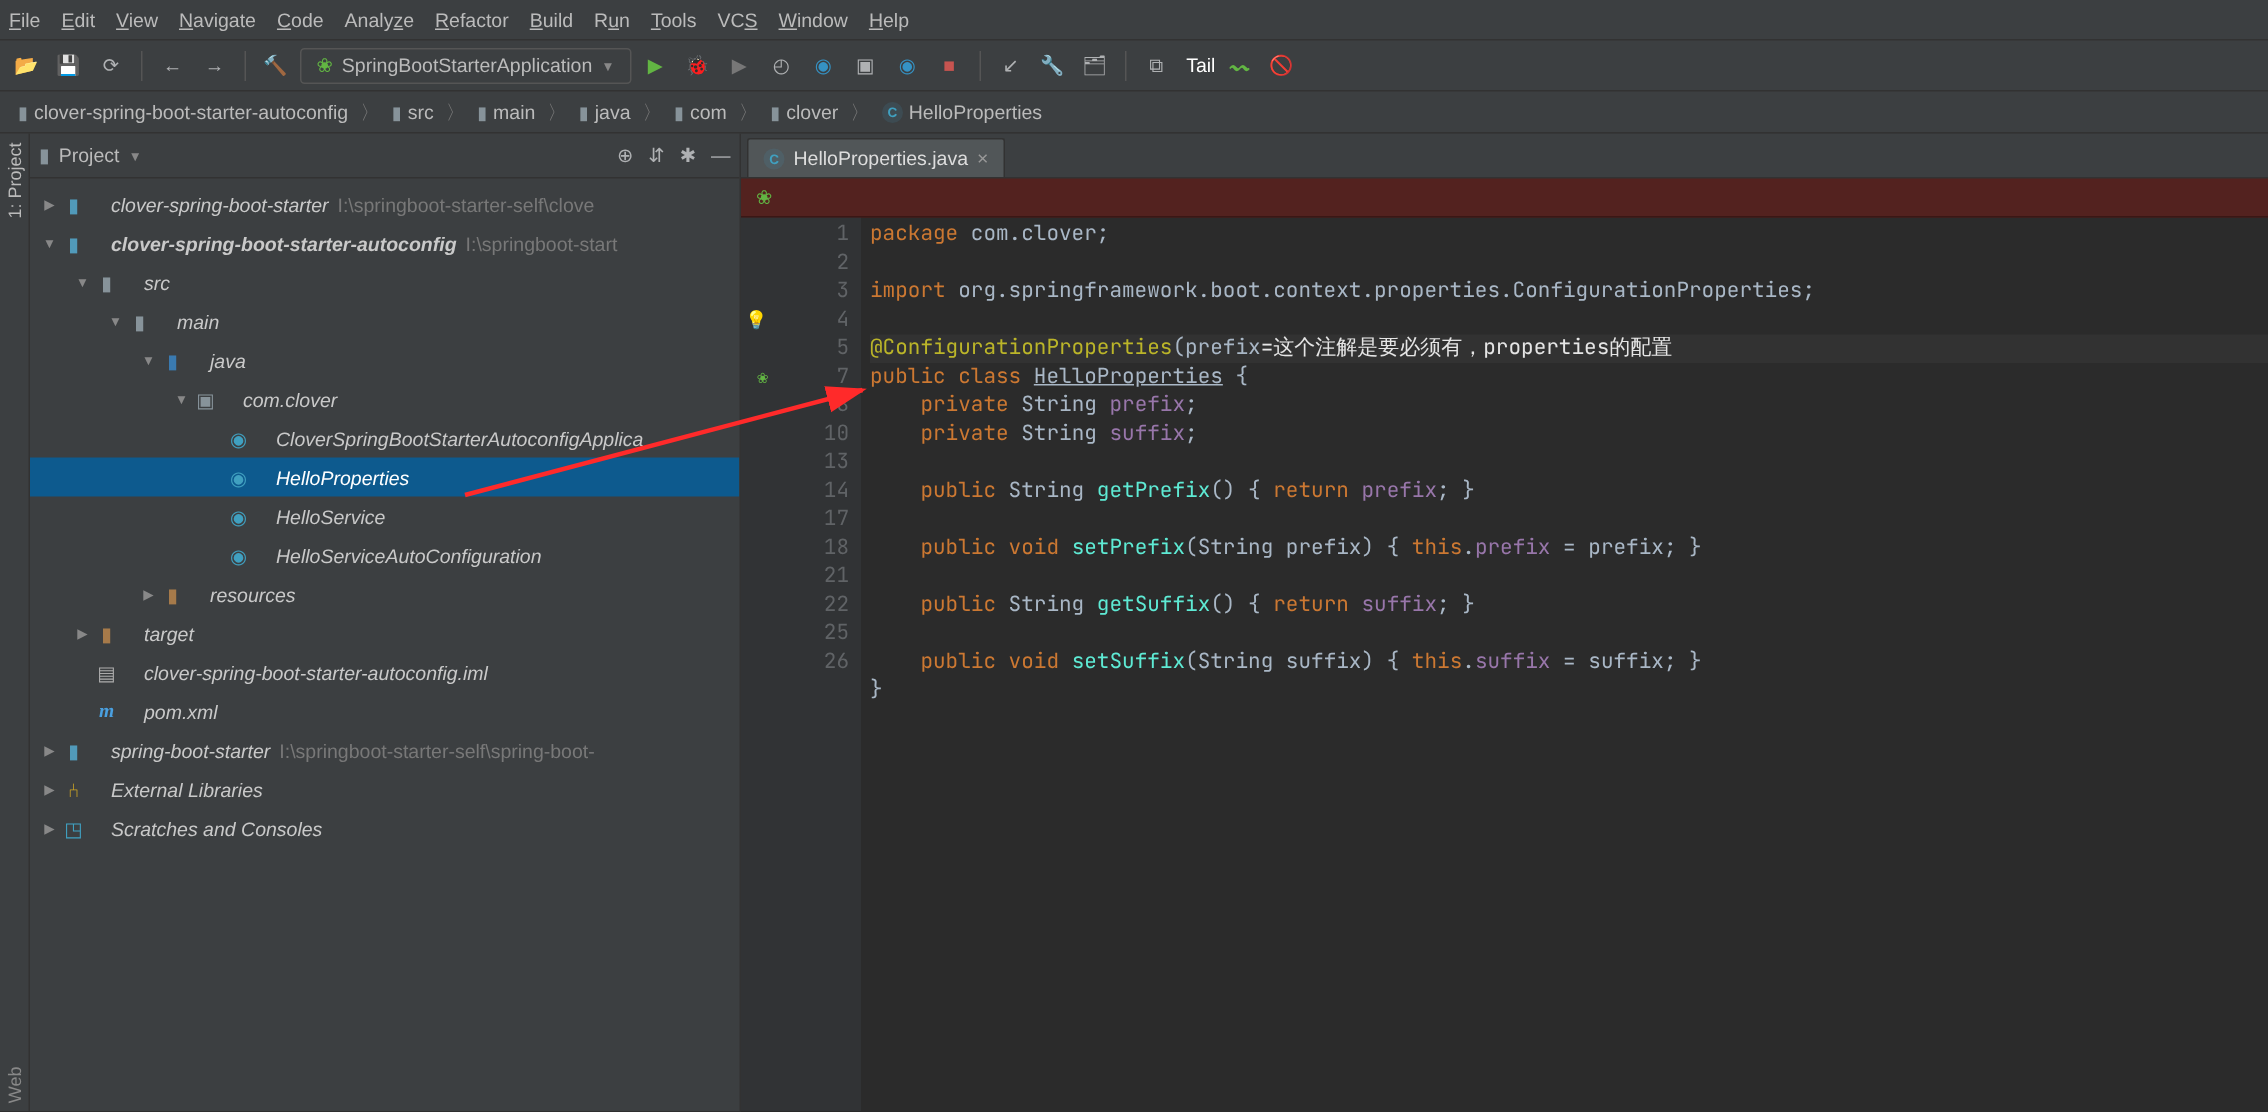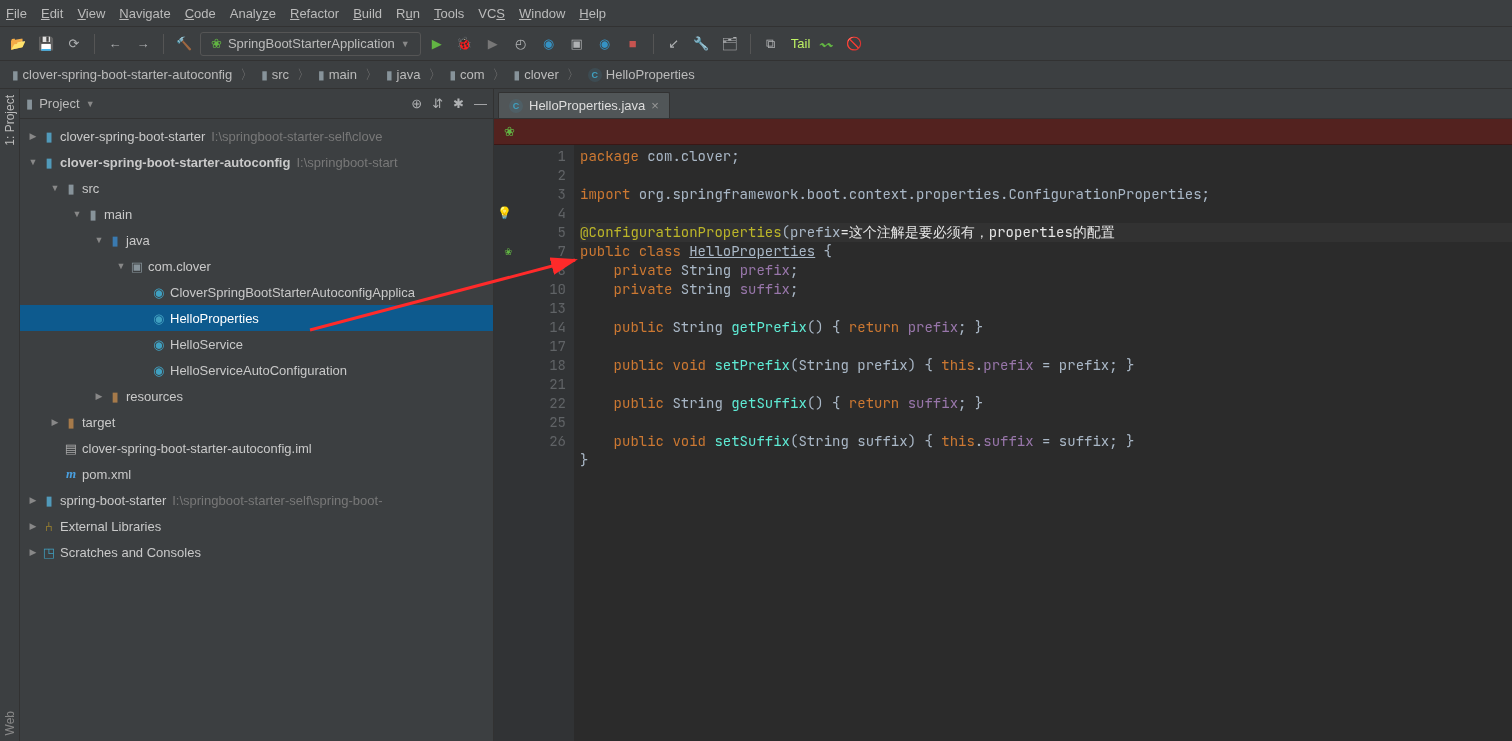--- a/index.html
+++ b/index.html
@@ -17,21 +17,21 @@
   
   .toolbar { height:34px; display:flex; align-items:center; gap:4px;
              padding:0 6px; background:#3c3f41; border-bottom:1px solid #323232;}
   .tbtn { width:24px; height:24px; display:flex; align-items:center;
           justify-content:center; color:#afb1b3; cursor:pointer; border-radius:3px;}
   .sep{width:1px;height:20px;background:#555;margin:0 4px;}
   .run-config{display:flex;align-items:center;gap:6px;padding:0 10px;
               height:24px;border:1px solid #555;border-radius:3px;cursor:pointer;}
   .run-config .leaf{color:#62b543;}
   .play{color:#62b543;} .bug{color:#62b543;}
-  .tail-label{color:#bef264;margin-left:4px;}
+  .tail-label{color:#ffffff;margin-left:4px;}
   
   .breadcrumb{height:28px;display:flex;align-items:center;gap:2px;
               padding:0 6px;background:#3c3f41;border-bottom:1px solid #323232;}
   .crumb{display:flex;align-items:center;gap:4px;padding:0 6px;height:22px;
          cursor:pointer;color:#bbb;}
   .crumb .ico{font-size:12px;}
   .chev{color:#777;}
   .ico-folder{color:#87939a;}
   .ico-class{color:#40a0c0; background:#40a0c022;border-radius:50%;width:14px;height:14px;
              display:inline-flex;align-items:center;justify-content:center;font-size:9px;font-weight:bold;}
@@ -49,21 +49,21 @@
   .pp-head-left{display:flex;align-items:center;gap:6px;cursor:pointer;}
   .pp-head-left .folder{color:#87939a;}
   .pp-head-left .dd{color:#888;font-size:9px;}
   .pp-head-right{display:flex;align-items:center;gap:10px;}
   .pp-head-right span{cursor:pointer;color:#afb1b3;}
   .tree{flex:1;overflow:auto;padding-top:4px;color:#c9c9c9;font-size:13px;}
   .node{display:flex;align-items:center;height:26px;white-space:nowrap;
         padding-right:4px;cursor:pointer;}
   .node .tw{width:14px;text-align:center;color:#888;font-size:9px;}
   .node .ni{width:18px;text-align:center;display:inline-flex;align-items:center;justify-content:center;}
-  .node .nl{margin-left:2px;}
+  .node .nl{margin-left:16px;font-style:italic;}
   .node .np{color:#787878;margin-left:6px;}
   .node.sel{background:#0d5a8e;color:#fff;}
   .ni.module{color:#519aba;}
   .ni.dir{color:#87939a;}
   .ni.srcdir{color:#3a7ab0;}
   .ni.pkg{color:#87939a;}
   .ni.clz{color:#40a0c0;}
   .ni.iml{color:#aaa;}
   .ni.xml{color:#d06c75;}
   .ni.lib{color:#c9a227;}

